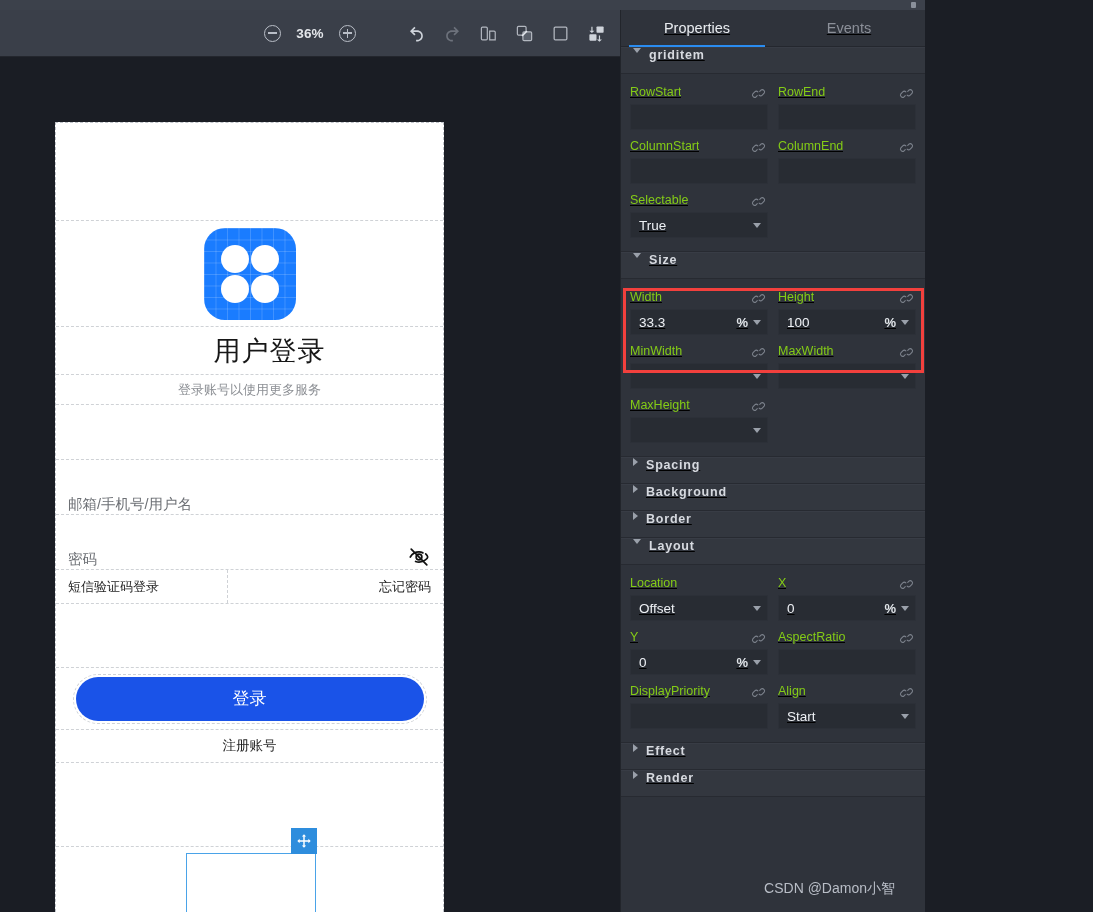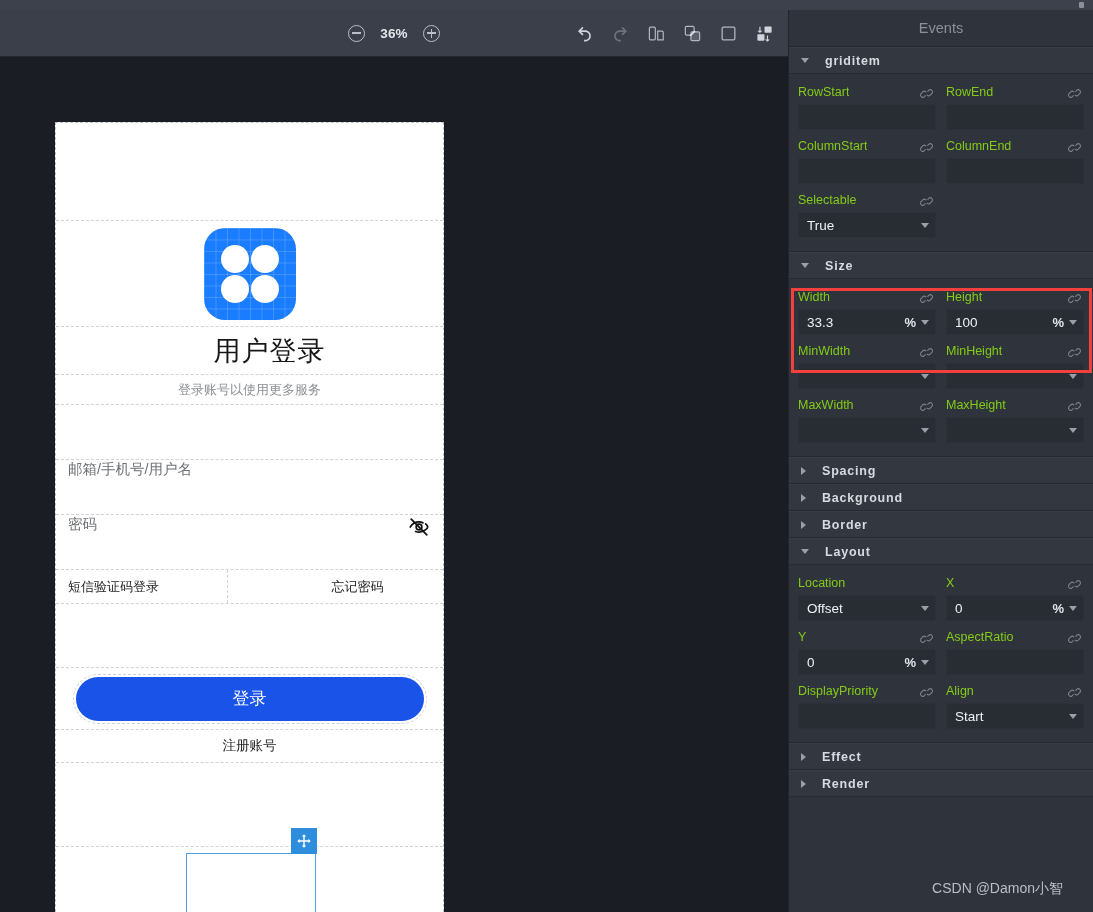--- a/index.html
+++ b/index.html
@@ -6,23 +6,24 @@
     margin: 0; padding: 0;
     width: 1093px; height: 912px;
     background: #1b1e25;
     font-family: "Liberation Sans", sans-serif;
     overflow: hidden;
   }
   * { box-sizing: border-box; }
 
   #app {
     position: relative;
-    width: 1093px; height: 912px;
+    width: 925px; height: 912px;
     display: flex;
     flex-direction: column;
+    text-decoration: underline;
   }
 
   
   .top-strip {
     height: 10px;
     width: 100%;
     background: #3c414b;
     position: relative;
     flex: 0 0 auto;
   }
@@ -136,21 +137,21 @@
   .phone .row {
     border-bottom: 1px dashed #cfd2d6;
     position: relative;
   }
 
   .sp-top       { height: 98px; }
   .logo-row     { height: 106px; display: flex; align-items: center; justify-content: center; }
   .title-row    { height: 48px; display: flex; align-items: center; justify-content: center; padding-left: 40px; }
   .sub-row      { height: 30px; display: flex; align-items: center; justify-content: center; }
   .gap-row      { height: 55px; }
-  .input-row    { height: 55px; display: flex; align-items: flex-start; padding: 0 12px; }
+  .input-row    { height: 55px; display: flex; align-items: flex-end; padding: 0 12px; }
   .link-row     { height: 34px; display: flex; gap: 44px; }
   .gap-row2     { height: 64px; }
   .btn-row      { height: 62px; display: flex; align-items: center; justify-content: center; }
   .reg-row      { height: 33px; display: flex; align-items: center; justify-content: center; }
   .tail-row     { height: 84px; }
   .sel-row      { height: 82px; position: relative; }
 
   .app-logo {
     width: 92px; height: 92px;
     border-radius: 21px;
@@ -201,21 +202,21 @@
   }
   .link-cell {
     flex: 1 1 0;
     display: flex;
     align-items: center;
     border-right: 1px dashed #cfd2d6;
     padding: 0 12px;
     font-size: 13px;
     color: #1f1f1f;
   }
-  .link-cell.last { border-right: none; justify-content: center; }
+  .link-cell.last { border-right: none; justify-content: flex-end; }
 
   .login-btn {
     width: 348px; height: 44px;
     background: #1a53e8;
     border-radius: 22px;
     color: #fff;
     font-size: 17px;
     display: flex;
     align-items: center;
     justify-content: center;
@@ -287,22 +288,21 @@
 
   .panel-scroll {
     flex: 1 1 auto;
     overflow: hidden;
     background: #2f333b;
   }
 
   .section-head {
     height: 27px;
     display: flex;
-    align-items: center;
-    gap: 16px;
+    gap: 8px;
     padding-left: 12px;
     background: #33373f;
     border-bottom: 1px solid #272a31;
     border-top: 1px solid #383c45;
     font-size: 12.5px;
     font-weight: bold;
     color: #d7dae0;
     letter-spacing: 0.8px;
     cursor: pointer;
   }
@@ -531,20 +531,23 @@
             </div>
           </div>
 
         </div>
       </div>
     </div>
 
     <div class="props">
 
       <div class="tabs">
+        <div class="tab active">
+          <span>Properties</span>
+        </div>
         <div class="tab">
           <span>Events</span>
         </div>
       </div>
 
       <div class="panel-scroll" id="sections-host">
           <div class="section-head">
             <span class="caret open"></span>
             <span>griditem</span>
           </div>
@@ -663,34 +666,20 @@
                     </svg></span>
                 </div>
                 <div class="prop-input select">
                   <span class="val"></span>
                   <span class="chev"></span>
                 </div>
                 <div class="spacer-4"></div>
               </div>
               <div class="prop-cell">
                 <div class="prop-label-row">
-                  <span class="prop-label">MinHeight</span>
-                  <span class="link-icon"><svg viewBox="0 0 24 20" width="15" height="13" fill="none" stroke="#7d838d" stroke-width="1.7" stroke-linecap="round">
-                      <path d="M10 13.5l-2 2a3.6 3.6 0 0 1-5-5l3-3a3.6 3.6 0 0 1 5 0"></path>
-                      <path d="M14 6.5l2-2a3.6 3.6 0 0 1 5 5l-3 3a3.6 3.6 0 0 1-5 0"></path>
-                    </svg></span>
-                </div>
-                <div class="prop-input select">
-                  <span class="val"></span>
-                  <span class="chev"></span>
-                </div>
-                <div class="spacer-4"></div>
-              </div>
-              <div class="prop-cell">
-                <div class="prop-label-row">
                   <span class="prop-label">MaxWidth</span>
                   <span class="link-icon"><svg viewBox="0 0 24 20" width="15" height="13" fill="none" stroke="#7d838d" stroke-width="1.7" stroke-linecap="round">
                       <path d="M10 13.5l-2 2a3.6 3.6 0 0 1-5-5l3-3a3.6 3.6 0 0 1 5 0"></path>
                       <path d="M14 6.5l2-2a3.6 3.6 0 0 1 5 5l-3 3a3.6 3.6 0 0 1-5 0"></path>
                     </svg></span>
                 </div>
                 <div class="prop-input select">
                   <span class="val"></span>
                   <span class="chev"></span>
                 </div>

